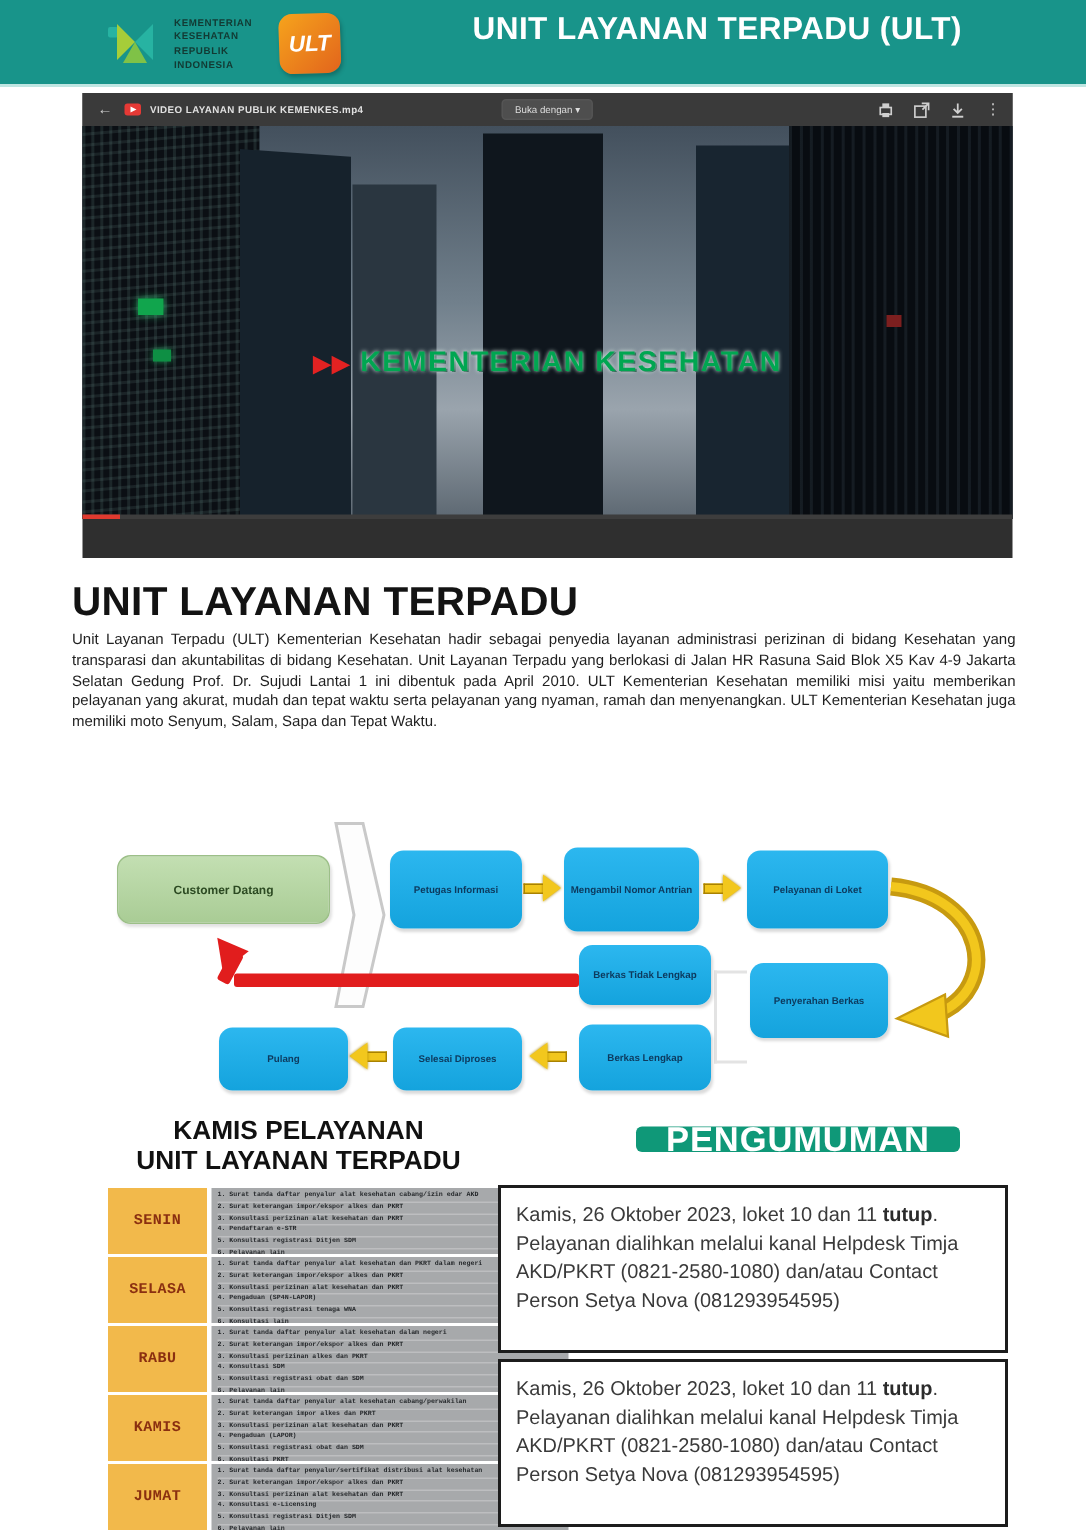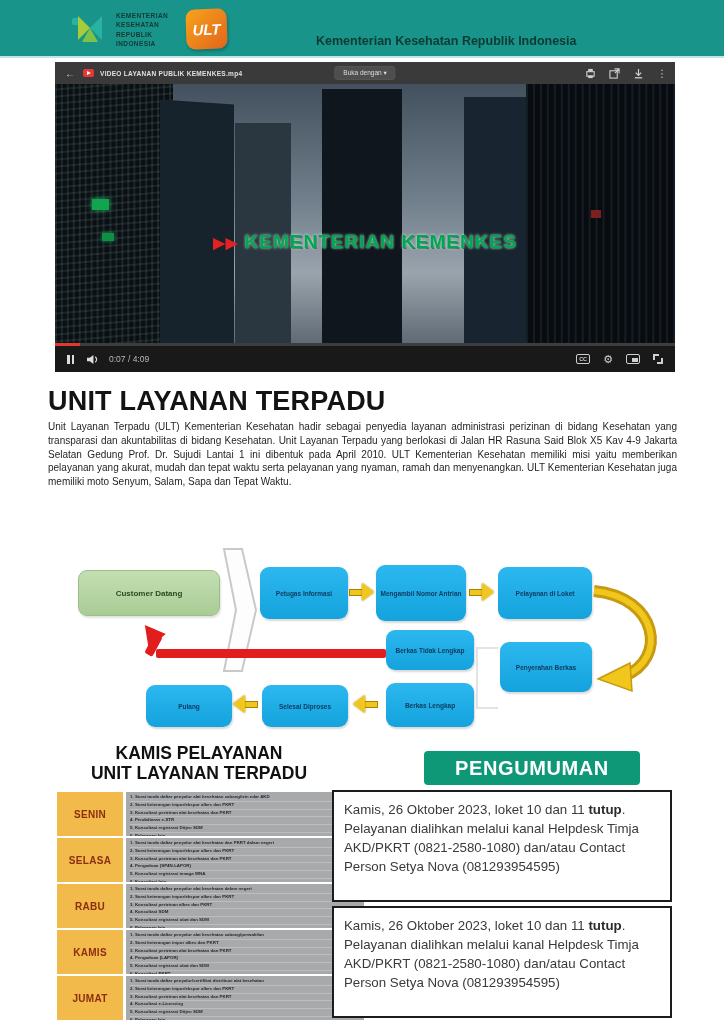--- a/index.html
+++ b/index.html
@@ -73,27 +73,27 @@
   .garrow .gbody { position:absolute; left:0; top:5.5px; width:14px; height:7px; background:#f2c71d; border:1px solid #a98200; border-right:none; }
   .garrow .ghead { position:absolute; left:13px; top:0; width:0; height:0; border-top:9px solid transparent; border-bottom:9px solid transparent; border-left:12px solid #f2c71d; filter:drop-shadow(0 0 1px #a98200); }
   .garrow.left { transform:scaleX(-1); }
   .redbody { position:absolute; left:108px; top:112px; width:230px; height:9px; background:#e11d1d; border-radius:2px; }
   .redhead { position:absolute; left:92px; top:86px; width:0; height:0; border-left:11px solid transparent; border-right:11px solid transparent; border-bottom:20px solid #e11d1d; transform:rotate(-38deg); }
   .redlink { position:absolute; left:101px; top:97px; width:9px; height:22px; background:#e11d1d; transform:rotate(28deg); border-radius:2px; }
   .bracket { position:absolute; left:428px; top:110px; width:22px; height:62px; border-left:2px solid #e3e3e3; border-top:2px solid #e3e3e3; border-bottom:2px solid #e3e3e3; }
 
   
   .sched-title { position:absolute; left:48px; top:743px; width:302px; text-align:center; font-size:17.5px; font-weight:800; color:#111; line-height:1.15; }
-  .srow { position:absolute; left:57px; display:flex; gap:3px; }
+  .srow { position:absolute; left:72px; display:flex; gap:3px;font-family:Liberation Mono, monospace; }
   .sday { width:66px; height:44px; background:#f2b94b; display:flex; align-items:center; justify-content:center; font-size:10px; font-weight:800; color:#8a2f10; letter-spacing:.3px; }
   .sitems { width:238px; height:44px; background:#a7a9ab; padding:2px 4px; overflow:hidden; }
   .sitems div { font-size:4.4px; color:#25282b; line-height:1.55; font-weight:600; border-bottom:1px solid rgba(255,255,255,.25); white-space:nowrap; overflow:hidden; }
 
   
-  .ann-banner { position:absolute; left:424px; top:751px; width:216px; height:34px; background:#0f9878; border-radius:4px; color:#fff; font-size:20px; font-weight:800; letter-spacing:.6px; display:flex; align-items:center; justify-content:center; }
+  .ann-banner { position:absolute; left:424px; top:751px; width:216px; height:17px; background:#0f9878; border-radius:4px; color:#fff; font-size:23px; font-weight:800; letter-spacing:.6px; display:flex; align-items:center; justify-content:center; }
   .ann-box { position:absolute; left:332px; width:340px; height:112px; border:2px solid #1c1c1c; background:#fff; padding:8px 10px; font-size:13.3px; line-height:1.44; color:#3a3a3a; }
   .ann-box b { color:#2b2b2b; }
 </style>
 </head>
 <body>
 
 <div class="canvas">
 
   <div class="header">
     <svg class="klogo" viewBox="0 0 40 40">
@@ -102,21 +102,21 @@
       <polygon points="20,20 32,8 32,32" fill="#27b3a2"></polygon>
       <polygon points="20,20 12,34 28,34" fill="#8bc63f" opacity="0.9"></polygon>
     </svg>
     <div class="klogo-text">
       <div>KEMENTERIAN</div>
       <div>KESEHATAN</div>
       <div>REPUBLIK</div>
       <div>INDONESIA</div>
     </div>
     <div class="ult-badge">ULT</div>
-    <div class="h-sub">Kementerian Kesehatan Republik Indonesia</div>
+    <div class="h-title">UNIT LAYANAN TERPADU (ULT)</div>
   </div>
 
   <div class="player">
     <div class="ptop">
       <span class="back">←</span>
       <span class="vicon"></span>
       <span class="fname">VIDEO LAYANAN PUBLIK KEMENKES.mp4</span>
       <span class="openwith">
         <span>Buka dengan</span>
         <span>▾</span>
@@ -146,45 +146,28 @@
       <div class="bld b3"></div>
       <div class="bld b4"></div>
       <div class="bld b6"></div>
       <div class="bld b5"></div>
       <div class="bld sign1"></div>
       <div class="bld sign2"></div>
       <div class="bld sign3"></div>
       <div class="overlay">
         <div class="ov1">
           <span class="ov-red">▶▶</span>
-          <span>KEMENTERIAN KEMENKES</span>
+          <span>KEMENTERIAN KESEHATAN</span>
         </div>
       </div>
     </div>
 
     <div class="pbar">
         <div class="pbar-fill"></div>
       </div>
-    <div class="pctrl">
-      <span class="pause">
-          <i></i>
-          <i></i>
-        </span>
-      <svg width="13" height="11" viewBox="0 0 14 12">
-          <polygon points="1,4 4,4 8,1 8,11 4,8 1,8" fill="#dcdcdc"></polygon>
-          <path d="M10 3 q3 3 0 6" stroke="#dcdcdc" fill="none" stroke-width="1.2"></path>
-        </svg>
-      <span class="ctime">0:07 / 4:09</span>
-      <span class="pctrl-right">
-        <span class="ccbox">CC</span>
-        <span class="gear">⚙</span>
-        <span class="pip"></span>
-        <span class="fs"></span>
-      </span>
-    </div>
   </div>
 
   <div class="about-h1">UNIT LAYANAN TERPADU</div>
   <div class="about-p">Unit Layanan Terpadu (ULT) Kementerian Kesehatan hadir sebagai penyedia layanan administrasi perizinan di bidang Kesehatan yang transparasi dan akuntabilitas di bidang Kesehatan. Unit Layanan Terpadu yang berlokasi di Jalan HR Rasuna Said Blok X5 Kav 4-9 Jakarta Selatan Gedung Prof. Dr. Sujudi Lantai 1 ini dibentuk pada April 2010. ULT Kementerian Kesehatan memiliki misi yaitu memberikan pelayanan yang akurat, mudah dan tepat waktu serta pelayanan yang nyaman, ramah dan menyenangkan. ULT Kementerian Kesehatan juga memiliki moto Senyum, Salam, Sapa dan Tepat Waktu.</div>
 
   <div class="flow">
 
     <div class="fnode fgreen" style="left:30px; top:33px; width:142px; height:46px;">Customer Datang</div>
 
     <svg class="bigarrow" width="42" height="134" viewBox="0 0 42 134">

